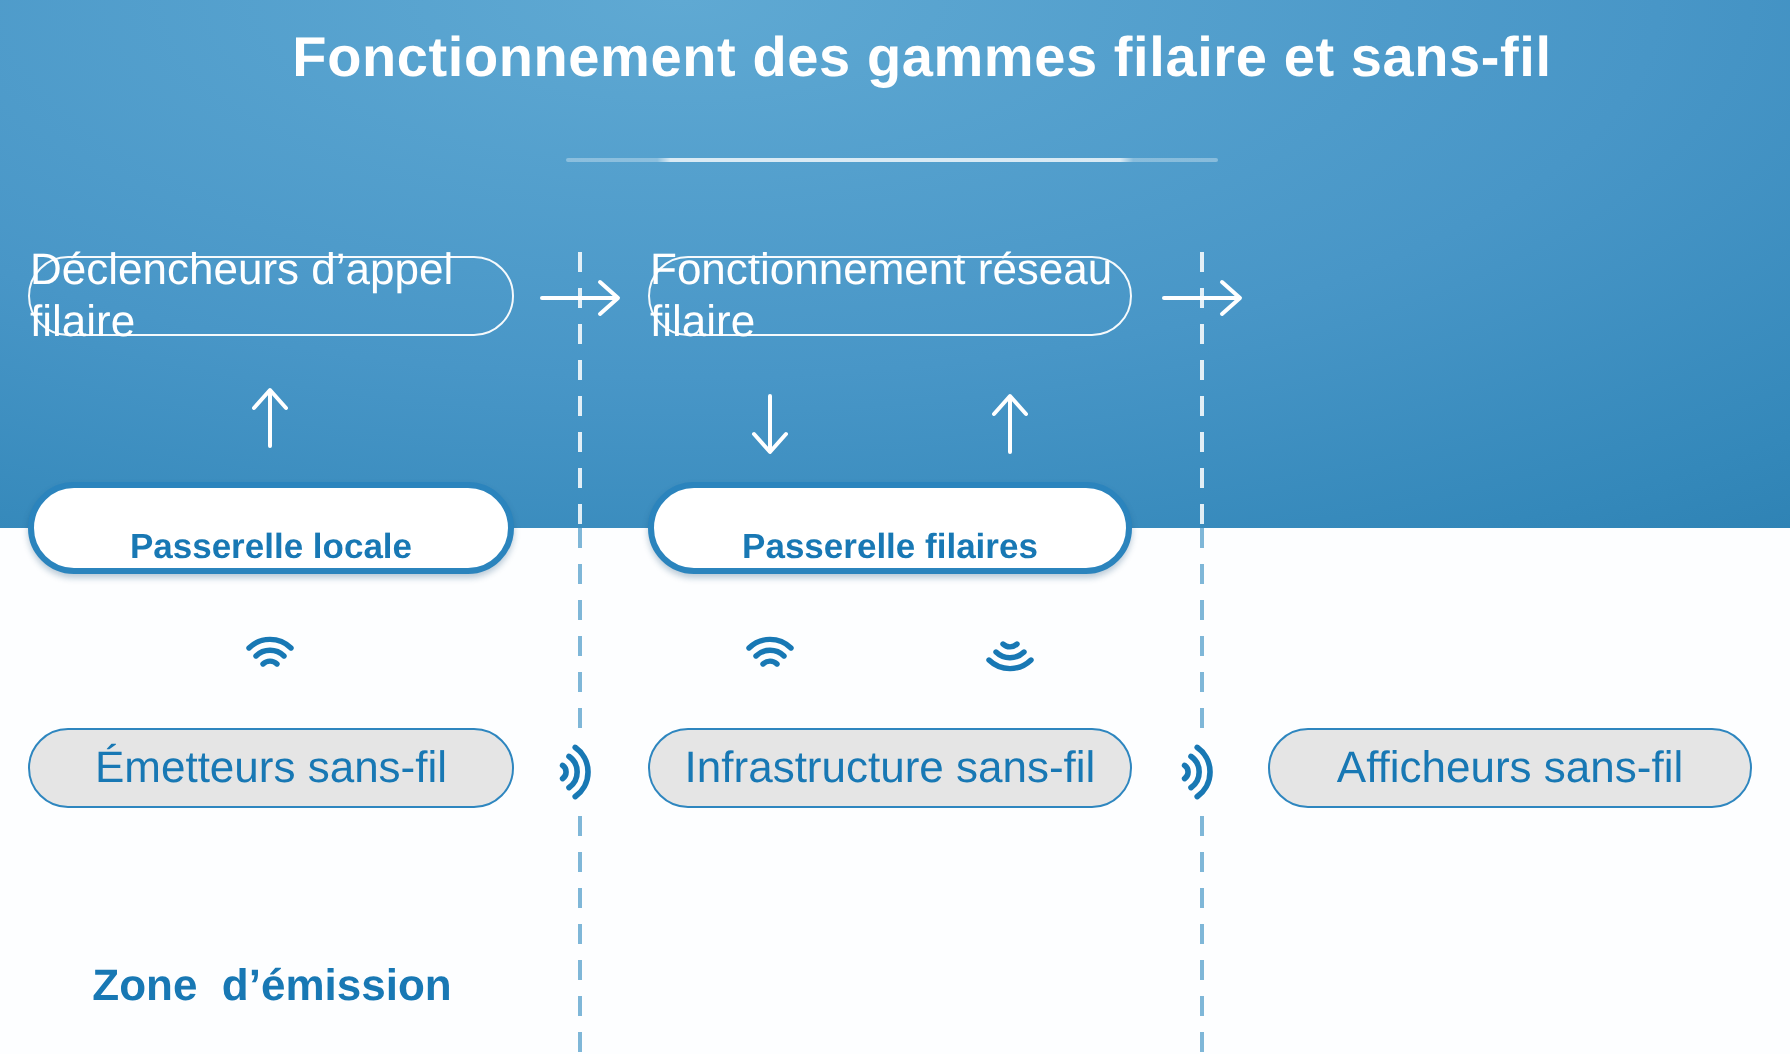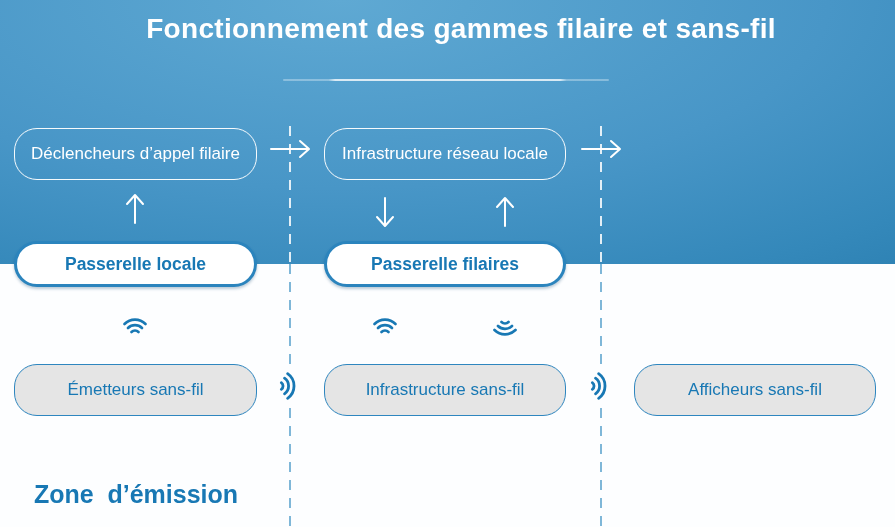--- a/index.html
+++ b/index.html
@@ -31,41 +31,41 @@
     top:126px;height:138px;
     background:repeating-linear-gradient(to bottom,rgba(255,255,255,.85) 0 10px,transparent 10px 18px);
   }
   .dash-blue{
     top:264px;height:263px;
     background:repeating-linear-gradient(to bottom,#7fb7d8 0 10px,transparent 10px 18px);
   }
   .dash-x1{left:289px;} .dash-x2{left:600px;}
   
   .pill{
-    position:absolute;height:52px;border-radius:23px;
+    position:absolute;height:40px;border-radius:23px;
     display:flex;align-items:center;justify-content:center;
-    box-sizing:border-box;font-size:17px;z-index:2;
+    box-sizing:border-box;font-size:22px;z-index:2;
   }
   .pill-outline-white{border:1.5px solid rgba(255,255,255,.95);color:#ffffff;background:transparent;}
   .pill-gateway{
     background:#ffffff;border:3px solid #2b84bd;color:#1878b4;font-weight:bold;
     box-shadow:0 2px 3px rgba(15,70,110,.28);font-size:17.5px;height:46px;border-radius:24px;
   }
   .pill-outline-blue{background:#e5e5e5;border:1.5px solid #2e86bf;color:#1878b4;}
   .c1{left:14px;width:243px;} .c2{left:324px;width:242px;} .c3{left:634px;width:242px;}
-  .row1{top:128px;} .rowg{top:241px;} .row3{top:364px;}
+  .row1{top:128px;} .rowg{top:241px;align-items:flex-end;} .row3{top:364px;}
   
   .icon{position:absolute;line-height:0;z-index:2;}
   .icon svg{display:block;}
   .wifi-flip svg{transform:scaleY(-1);}
   .wave-icon{background:#fdfeff;padding:2px 1px;z-index:3;}
   
   .zone-label{
     position:absolute;top:480px;text-align:center;white-space:pre;
-    color:#1878b4;font-size:25px;font-weight:bold;
+    color:#1878b4;font-size:22px;font-weight:bold;
   }
 </style>
 </head>
 <body>
 
 <div class="page">
 
   <div class="blue-zone"></div>
 
   <div class="title">Fonctionnement des gammes filaire et sans-fil</div>
@@ -73,21 +73,21 @@
 
   <div class="dash dash-white dash-x1"></div>
   <div class="dash dash-blue dash-x1"></div>
   <div class="dash dash-white dash-x2"></div>
   <div class="dash dash-blue dash-x2"></div>
 
   <div class="pill pill-outline-white row1 c1">
     <span>Déclencheurs d’appel filaire</span>
   </div>
   <div class="pill pill-outline-white row1 c2">
-    <span>Infrastructure réseau locale</span>
+    <span>Fonctionnement réseau filaire</span>
   </div>
 
   <span class="icon" style="left:268px;top:138px;">
     <svg width="46" height="22" viewBox="0 0 46 22" fill="none" stroke="#ffffff" stroke-width="2" stroke-linecap="round" stroke-linejoin="round">
       <line x1="3" y1="11" x2="40" y2="11"></line>
         <polyline points="32,3 41,11 32,19"></polyline>
     </svg>
   </span>
   <span class="icon" style="left:579px;top:138px;">
     <svg width="46" height="22" viewBox="0 0 46 22" fill="none" stroke="#ffffff" stroke-width="2" stroke-linecap="round" stroke-linejoin="round">

